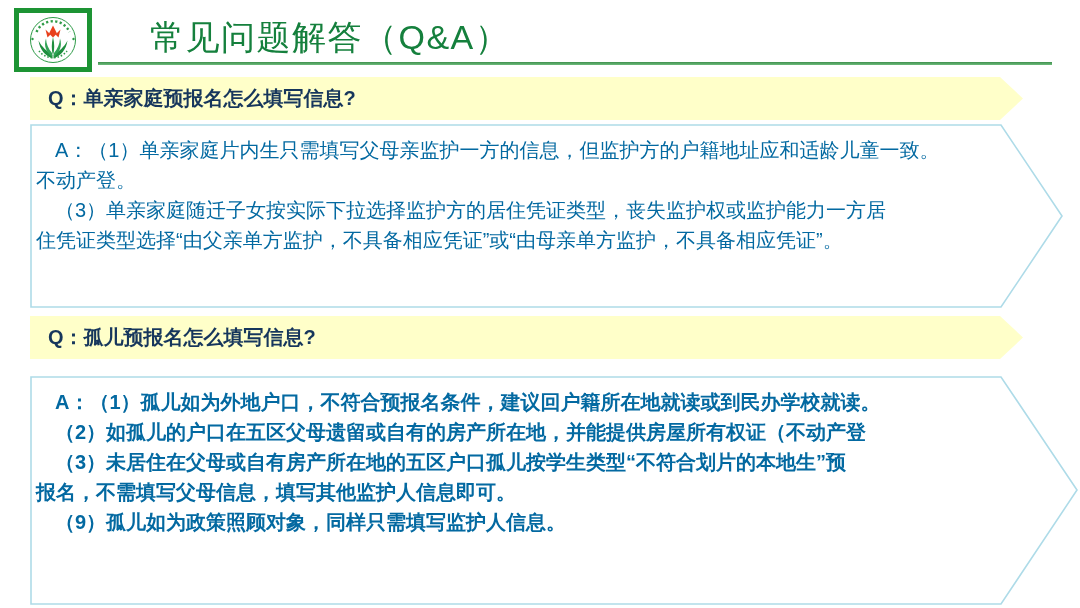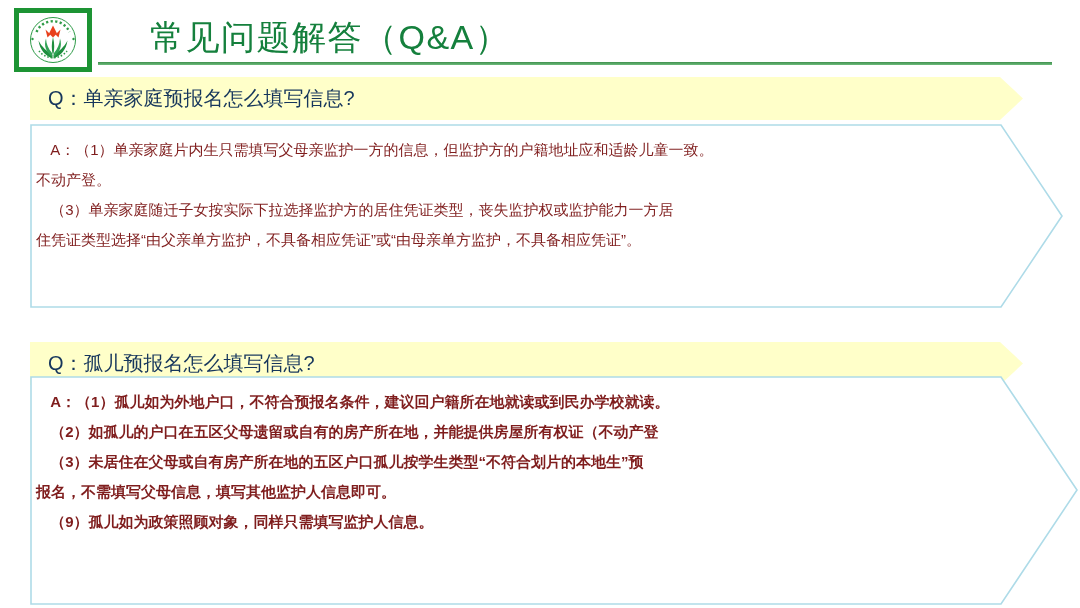--- a/index.html
+++ b/index.html
@@ -15,32 +15,32 @@
   }
   .divider {
     position:absolute; left:98px; top:62px; width:954px; height:3px;
     background:linear-gradient(180deg,#3E8F4D 0%,#6FBC7D 100%);
   }
   
   .qbanner {
     position:absolute; left:30px; width:993px; height:43px; background:#FFFFC9;
     clip-path:polygon(0 0, calc(100% - 23px) 0, 100% 50%, calc(100% - 23px) 100%, 0 100%);
     display:flex; align-items:center; padding-left:18px; box-sizing:border-box;
-    font-size:20px; font-weight:400; color:#16365C; white-space:nowrap;
+    font-size:20px; font-weight:700; color:#16365C; white-space:nowrap;
   }
   #q1 { top:77px; }
-  #q2 { top:316px;margin-top:26px; }
+  #q2 { top:316px; }
   
   .abox { position:absolute; left:30px; }
   #a1 { top:124px; width:1034px; height:184px; }
   #a2 { top:376px; width:1068px; height:229px;font-weight:bold; }
   .abox svg { position:absolute; left:0; top:0; display:block; }
   .atext {
     position:absolute; left:6px; top:11px; width:968px;
-    font-size:15px; line-height:30px; color:#7f1d1d;
+    font-size:20px; line-height:30px; color:#0369a1;
   }
   .aline { white-space:nowrap; }
   .aline.indent { text-indent:0.95em; }
 </style>
 </head>
 <body>
 
 <div class="canvas">
 
   <svg class="logo" viewBox="0 0 78 64" aria-hidden="true">

